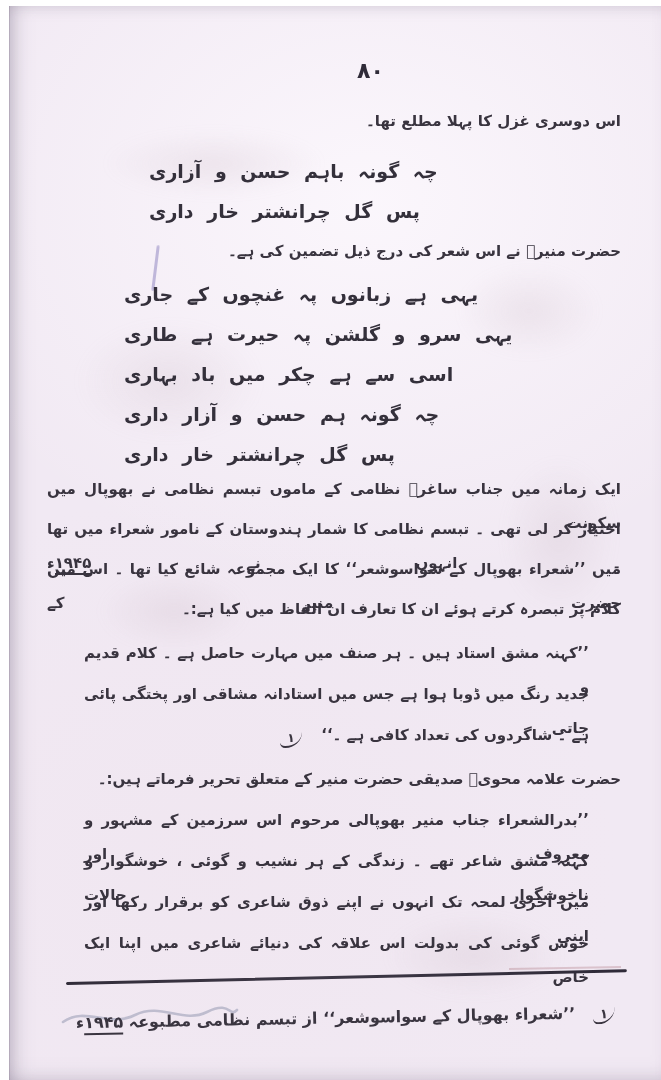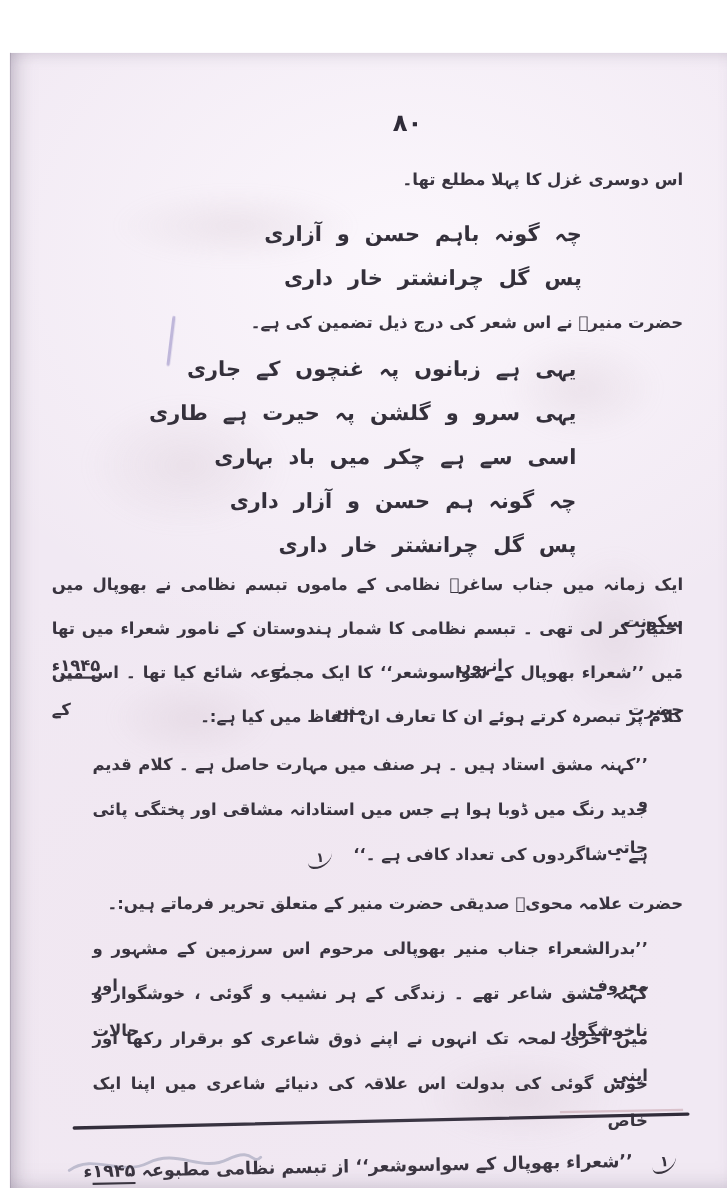--- a/index.html
+++ b/index.html
@@ -13,41 +13,40 @@
     background:
       radial-gradient(120% 60% at 55% 18%, rgba(252,248,253,.9) 0%, rgba(252,248,253,0) 60%),
       radial-gradient(90% 50% at 30% 80%, rgba(240,230,240,.8) 0%, rgba(240,230,240,0) 70%),
       #f1e9f3;
     box-shadow:
       inset 14px 0 22px -14px rgba(110,98,122,.55),
       inset 0 10px 16px -12px rgba(150,138,158,.35),
       inset 0 -14px 22px -16px rgba(130,118,140,.35);
     direction:rtl;
     color:var(--ink,#39343f);
-    margin-top:42px;
   }
   .page::before{ 
     content:"";position:absolute;left:0;top:0;bottom:0;width:1px;
     background:rgba(140,128,150,.35);
   }
   .blot{position:absolute;pointer-events:none;filter:blur(6px);opacity:.55;}
   .blot i{display:block;width:100%;height:100%;
     background:radial-gradient(closest-side, rgba(196,176,188,.38), rgba(196,176,188,0) 72%);}
   .line{
     position:absolute;right:40px;left:38px;
     font-size:15px;font-weight:700;line-height:34px;height:40px;
     white-space:nowrap;text-align:right;direction:rtl;
     color:var(--ink,#39343f);
   }
   .just{white-space:normal;text-align:justify;text-align-last:justify;}
   .pageno{
     position:absolute;top:52px;left:348px;font-size:22px;font-weight:700;
     letter-spacing:2px;color:#2f2b38;
   }
-  .verse{position:absolute;text-align:right;font-size:19px;font-weight:700;
+  .verse{position:absolute;text-align:left;font-size:19px;font-weight:700;
     word-spacing:7px;color:#34303b;direction:rtl;}
   .verse .vline{height:40px;line-height:36px;white-space:nowrap;}
   .quote-line{right:72px;left:75px;}
   .fnref{
     display:inline-block;min-width:14px;text-align:center;
     border-bottom:2px solid currentColor;
     border-radius:0 0 100% 30% / 0 0 130% 45%;
     padding:0 4px 2px 4px;font-size:.82em;line-height:1;
   }
   .fnref-intext{margin-right:14px;vertical-align:-2px;}

